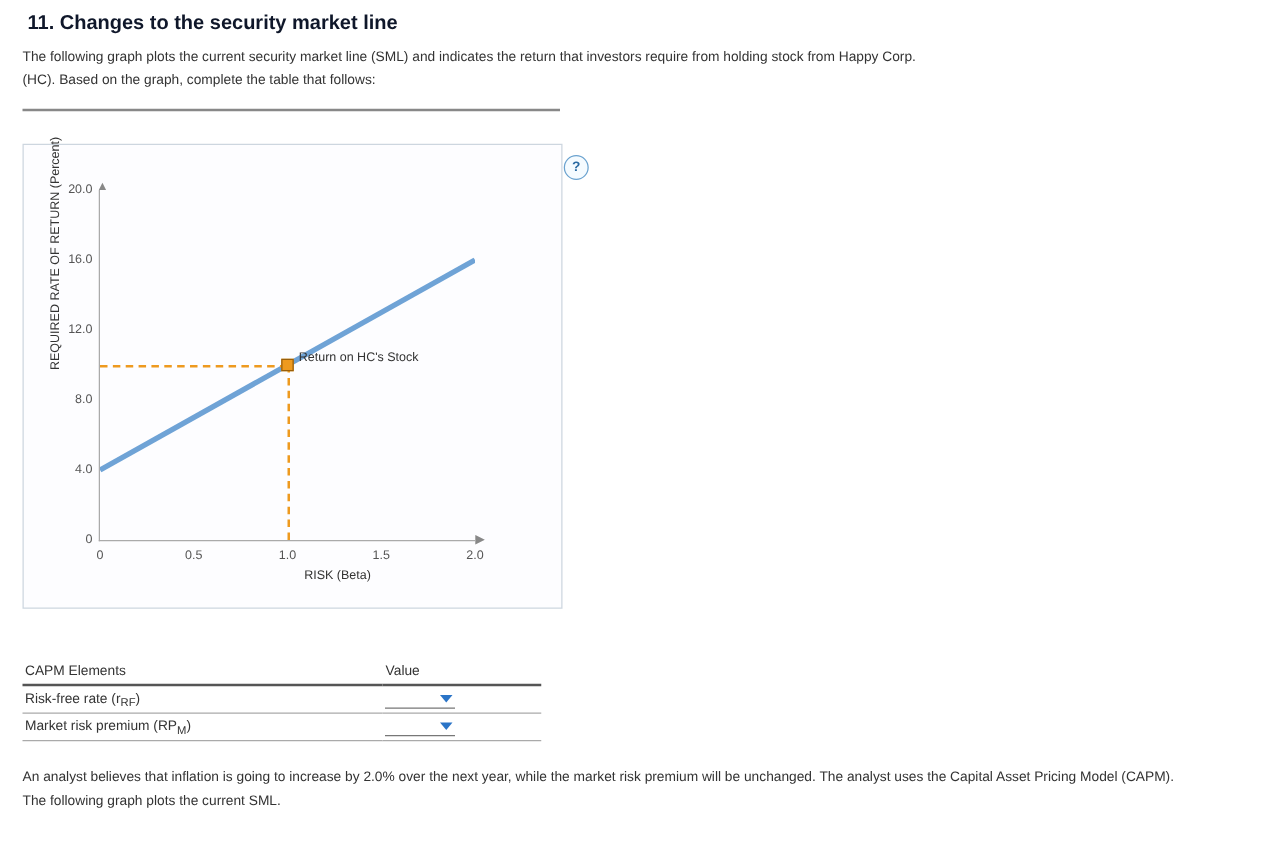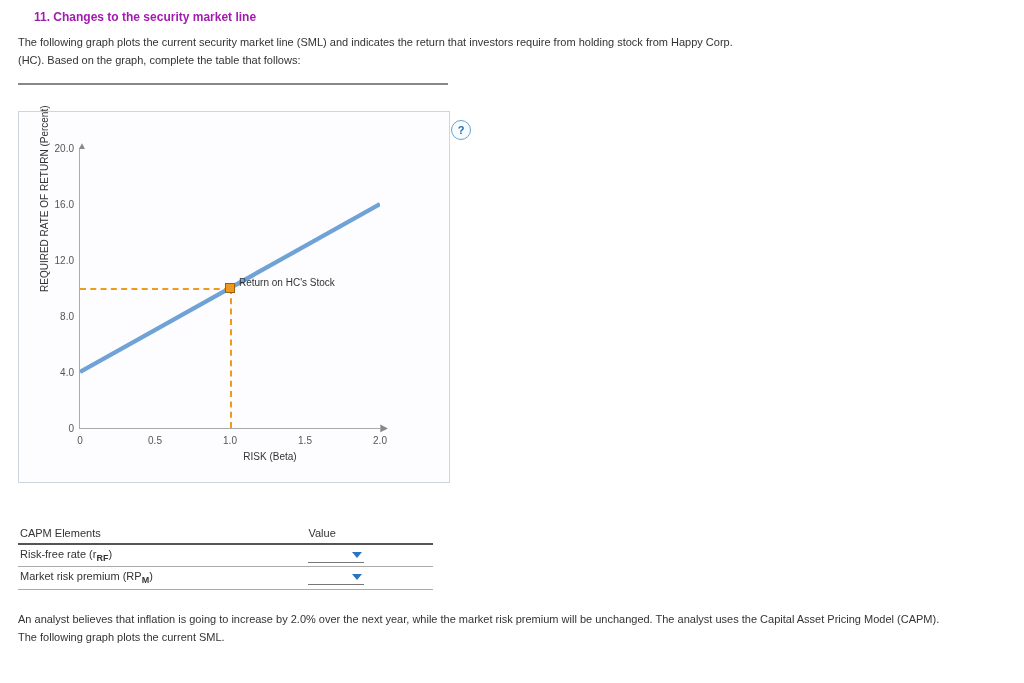--- a/index.html
+++ b/index.html
@@ -4,24 +4,24 @@
 <style>
   body {
     margin: 0;
     font-family: Arial, Helvetica, sans-serif;
     font-size: 11px;
     color: #333;
     padding: 10px 18px 20px;
     background: #fff;
   }
   .title {
-    color: #a21caf;
+    color: #0f172a;
     font-weight: bold;
-    font-size: 12px;
-    margin: 0 16px 10px;
+    font-size: 16px;
+    margin: 0 4px 10px;
   }
   .intro {
     font-size: 11px;
     line-height: 1.6;
     margin: 0 0 14px;
   }
   .hr {
     border: none;
     border-top: 2px solid #888;
     margin: 8px 0 26px;
@@ -99,21 +99,21 @@
     text-align: left;
     border-bottom: 2px solid #555;
     padding: 4px 2px;
     font-weight: normal;
     margin-left: 24px;
   }
   .capm-table td {
     border-bottom: 1px solid #aaa;
     padding: 3px 2px;
   }
-  .sub { font-size: 9px; vertical-align: sub; font-weight: bold; }
+  .sub { font-size: 9px; vertical-align: sub; }
   .dropdown {
     display: inline-block;
     width: 56px;
     height: 14px;
     border-bottom: 1px solid #777;
     position: relative;
     vertical-align: middle;
   }
   .dropdown::after {
     content: "";

